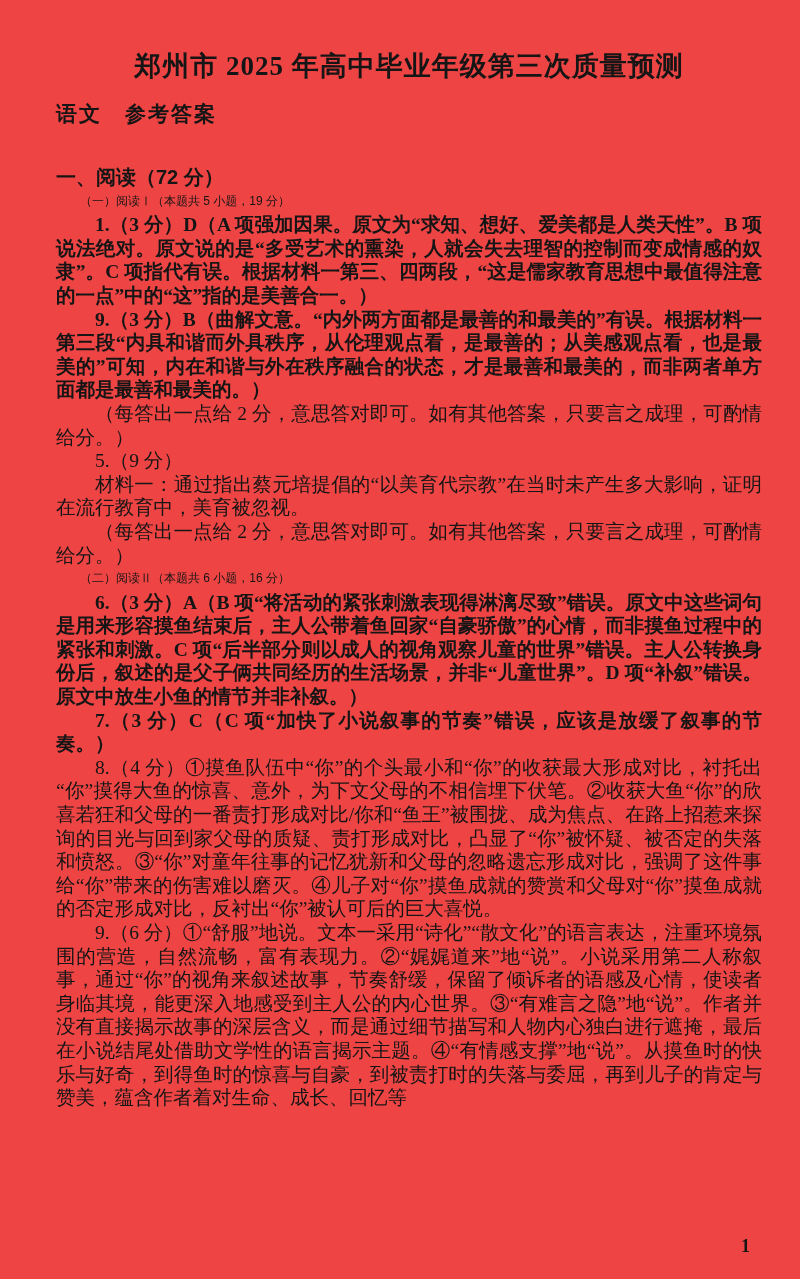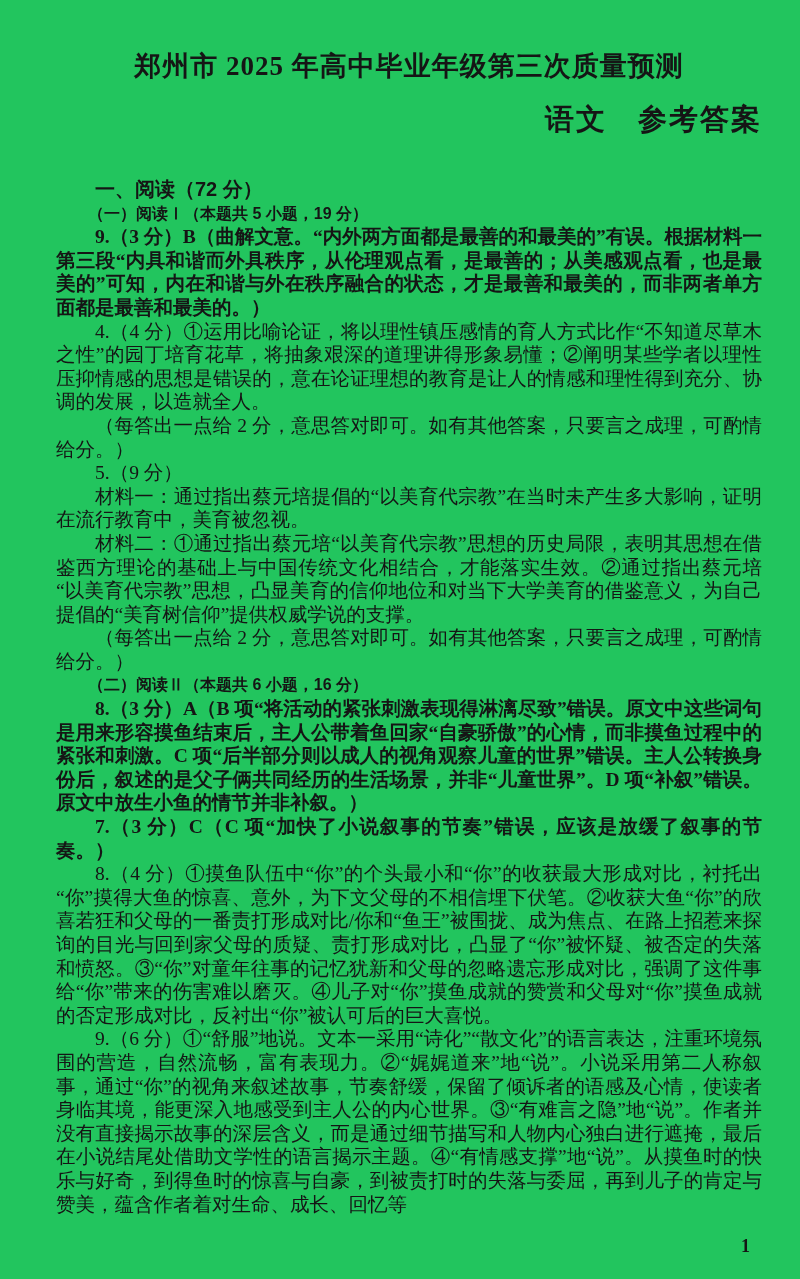--- a/index.html
+++ b/index.html
@@ -5,63 +5,62 @@
   html, body {
     margin: 0;
     padding: 0;
     background: #ffffff;
   }
   .page {
     position: relative;
     width: 800px;
     height: 1279px;
     margin: 0 auto;
-    background: #22c55e;
+    background: #ef4444;
     color: #151515;
     font-family: "Liberation Serif", serif;
     overflow: hidden;
     box-sizing: border-box;
     padding: 40px 38px 0 56px;
   }
   .doc-title {
     margin: 8px 0 0 0;
     text-align: center;
     font-size: 27px;
     font-weight: bold;
     letter-spacing: 1px;
     font-family: "Liberation Serif", serif;
   }
   .doc-subtitle {
     margin: 16px 0 0 0;
-    text-align: right;
-    font-size: 29px;
+    text-align: left;
+    font-size: 21px;
     font-weight: bold;
     letter-spacing: 2px;
     font-family: "Liberation Serif", serif;
   }
   .doc-body {
     margin-top: 38px;
     font-size: 19.5px;
     line-height: 23.6px;
   }
   .doc-body p {
     margin: 0;
     text-align: justify;
     text-justify: inter-character;
   }
   p.h1 {
     font-weight: bold;
     font-family: "Liberation Sans", sans-serif;
     font-size: 20px;
-    margin-left: 39px;
   }
   p.h2 {
-    font-weight: bold;
+    font-weight: normal;
     font-family: "Liberation Sans", sans-serif;
-    font-size: 16px;
+    font-size: 12px;
     text-indent: 2em;
   }
   p.ans-bold {
     text-indent: 2em;
     font-weight: bold;
   }
   p.ans-kai {
     text-indent: 2em;
     font-weight: normal;
   }
@@ -86,39 +85,38 @@
   <h1 class="doc-title">郑州市 2025 年高中毕业年级第三次质量预测</h1>
 
   <h2 class="doc-subtitle">语文　参考答案</h2>
 
   <div class="doc-body">
 
     <p class="h1">一、阅读（72 分）</p>
 
     <p class="h2">（一）阅读Ⅰ（本题共 5 小题，19 分）</p>
 
+    <p class="ans-bold">1.（3 分）D（A 项强加因果。原文为“求知、想好、爱美都是人类天性”。B 项说法绝对。原文说的是“多受艺术的熏染，人就会失去理智的控制而变成情感的奴隶”。C 项指代有误。根据材料一第三、四两段，“这是儒家教育思想中最值得注意的一点”中的“这”指的是美善合一。）</p>
 
     <p class="ans-bold">9.（3 分）B（曲解文意。“内外两方面都是最善的和最美的”有误。根据材料一第三段“内具和谐而外具秩序，从伦理观点看，是最善的；从美感观点看，也是最美的”可知，内在和谐与外在秩序融合的状态，才是最善和最美的，而非两者单方面都是最善和最美的。）</p>
 
 
-    <p class="ans-kai">4.（4 分）①运用比喻论证，将以理性镇压感情的育人方式比作“不知道尽草木之性”的园丁培育花草，将抽象艰深的道理讲得形象易懂；②阐明某些学者以理性压抑情感的思想是错误的，意在论证理想的教育是让人的情感和理性得到充分、协调的发展，以造就全人。</p>
 
     <p class="note">（每答出一点给 2 分，意思答对即可。如有其他答案，只要言之成理，可酌情给分。）</p>
 
     <p class="ans-kai">5.（9 分）</p>
 
     <p class="ans-kai">材料一：通过指出蔡元培提倡的“以美育代宗教”在当时未产生多大影响，证明在流行教育中，美育被忽视。</p>
 
-    <p class="ans-kai">材料二：①通过指出蔡元培“以美育代宗教”思想的历史局限，表明其思想在借鉴西方理论的基础上与中国传统文化相结合，才能落实生效。②通过指出蔡元培“以美育代宗教”思想，凸显美育的信仰地位和对当下大学美育的借鉴意义，为自己提倡的“美育树信仰”提供权威学说的支撑。</p>
 
     <p class="note">（每答出一点给 2 分，意思答对即可。如有其他答案，只要言之成理，可酌情给分。）</p>
 
     <p class="h2">（二）阅读Ⅱ（本题共 6 小题，16 分）</p>
 
-    <p class="ans-bold">8.（3 分）A（B 项“将活动的紧张刺激表现得淋漓尽致”错误。原文中这些词句是用来形容摸鱼结束后，主人公带着鱼回家“自豪骄傲”的心情，而非摸鱼过程中的紧张和刺激。C 项“后半部分则以成人的视角观察儿童的世界”错误。主人公转换身份后，叙述的是父子俩共同经历的生活场景，并非“儿童世界”。D 项“补叙”错误。原文中放生小鱼的情节并非补叙。）</p>
+    <p class="ans-bold">6.（3 分）A（B 项“将活动的紧张刺激表现得淋漓尽致”错误。原文中这些词句是用来形容摸鱼结束后，主人公带着鱼回家“自豪骄傲”的心情，而非摸鱼过程中的紧张和刺激。C 项“后半部分则以成人的视角观察儿童的世界”错误。主人公转换身份后，叙述的是父子俩共同经历的生活场景，并非“儿童世界”。D 项“补叙”错误。原文中放生小鱼的情节并非补叙。）</p>
 
     <p class="ans-bold">7.（3 分）C（C 项“加快了小说叙事的节奏”错误，应该是放缓了叙事的节奏。）</p>
 
     <p class="ans-kai">8.（4 分）①摸鱼队伍中“你”的个头最小和“你”的收获最大形成对比，衬托出“你”摸得大鱼的惊喜、意外，为下文父母的不相信埋下伏笔。②收获大鱼“你”的欣喜若狂和父母的一番责打形成对比/你和“鱼王”被围拢、成为焦点、在路上招惹来探询的目光与回到家父母的质疑、责打形成对比，凸显了“你”被怀疑、被否定的失落和愤怒。③“你”对童年往事的记忆犹新和父母的忽略遗忘形成对比，强调了这件事给“你”带来的伤害难以磨灭。④儿子对“你”摸鱼成就的赞赏和父母对“你”摸鱼成就的否定形成对比，反衬出“你”被认可后的巨大喜悦。</p>
 
 
     <p class="ans-kai">9.（6 分）①“舒服”地说。文本一采用“诗化”“散文化”的语言表达，注重环境氛围的营造，自然流畅，富有表现力。②“娓娓道来”地“说”。小说采用第二人称叙事，通过“你”的视角来叙述故事，节奏舒缓，保留了倾诉者的语感及心情，使读者身临其境，能更深入地感受到主人公的内心世界。③“有难言之隐”地“说”。作者并没有直接揭示故事的深层含义，而是通过细节描写和人物内心独白进行遮掩，最后在小说结尾处借助文学性的语言揭示主题。④“有情感支撑”地“说”。从摸鱼时的快乐与好奇，到得鱼时的惊喜与自豪，到被责打时的失落与委屈，再到儿子的肯定与赞美，蕴含作者着对生命、成长、回忆等</p>
 
   </div>
 

